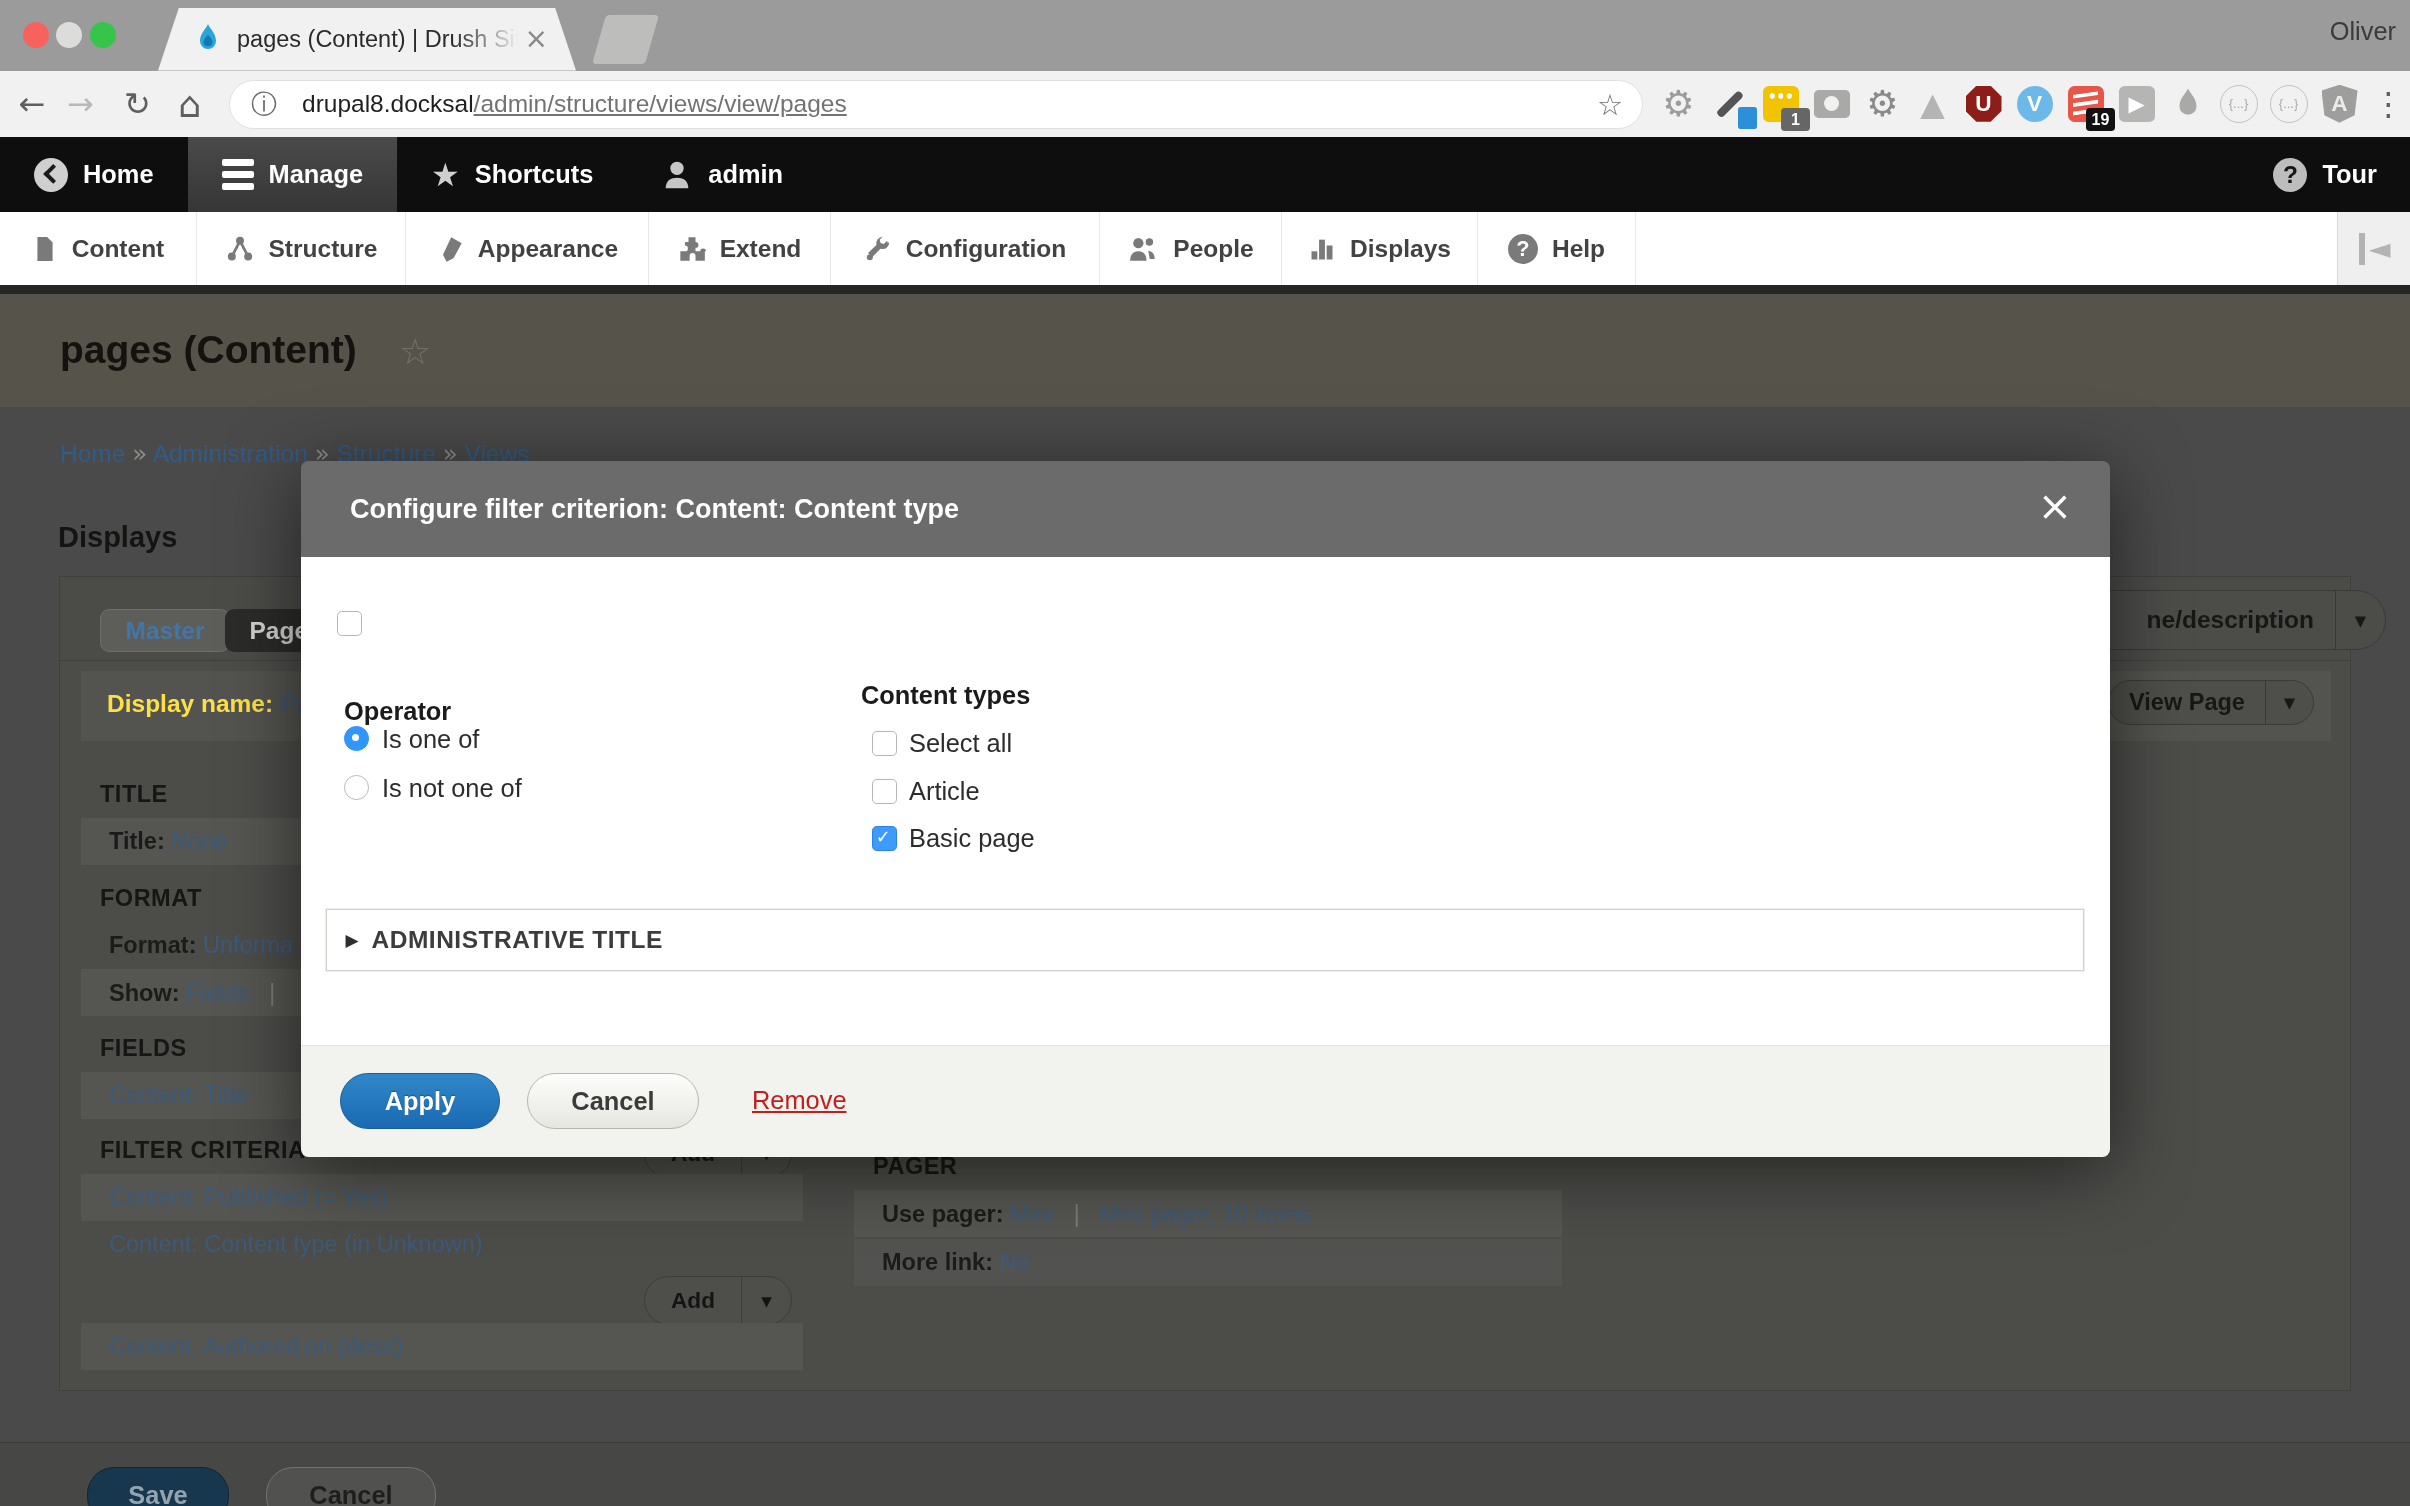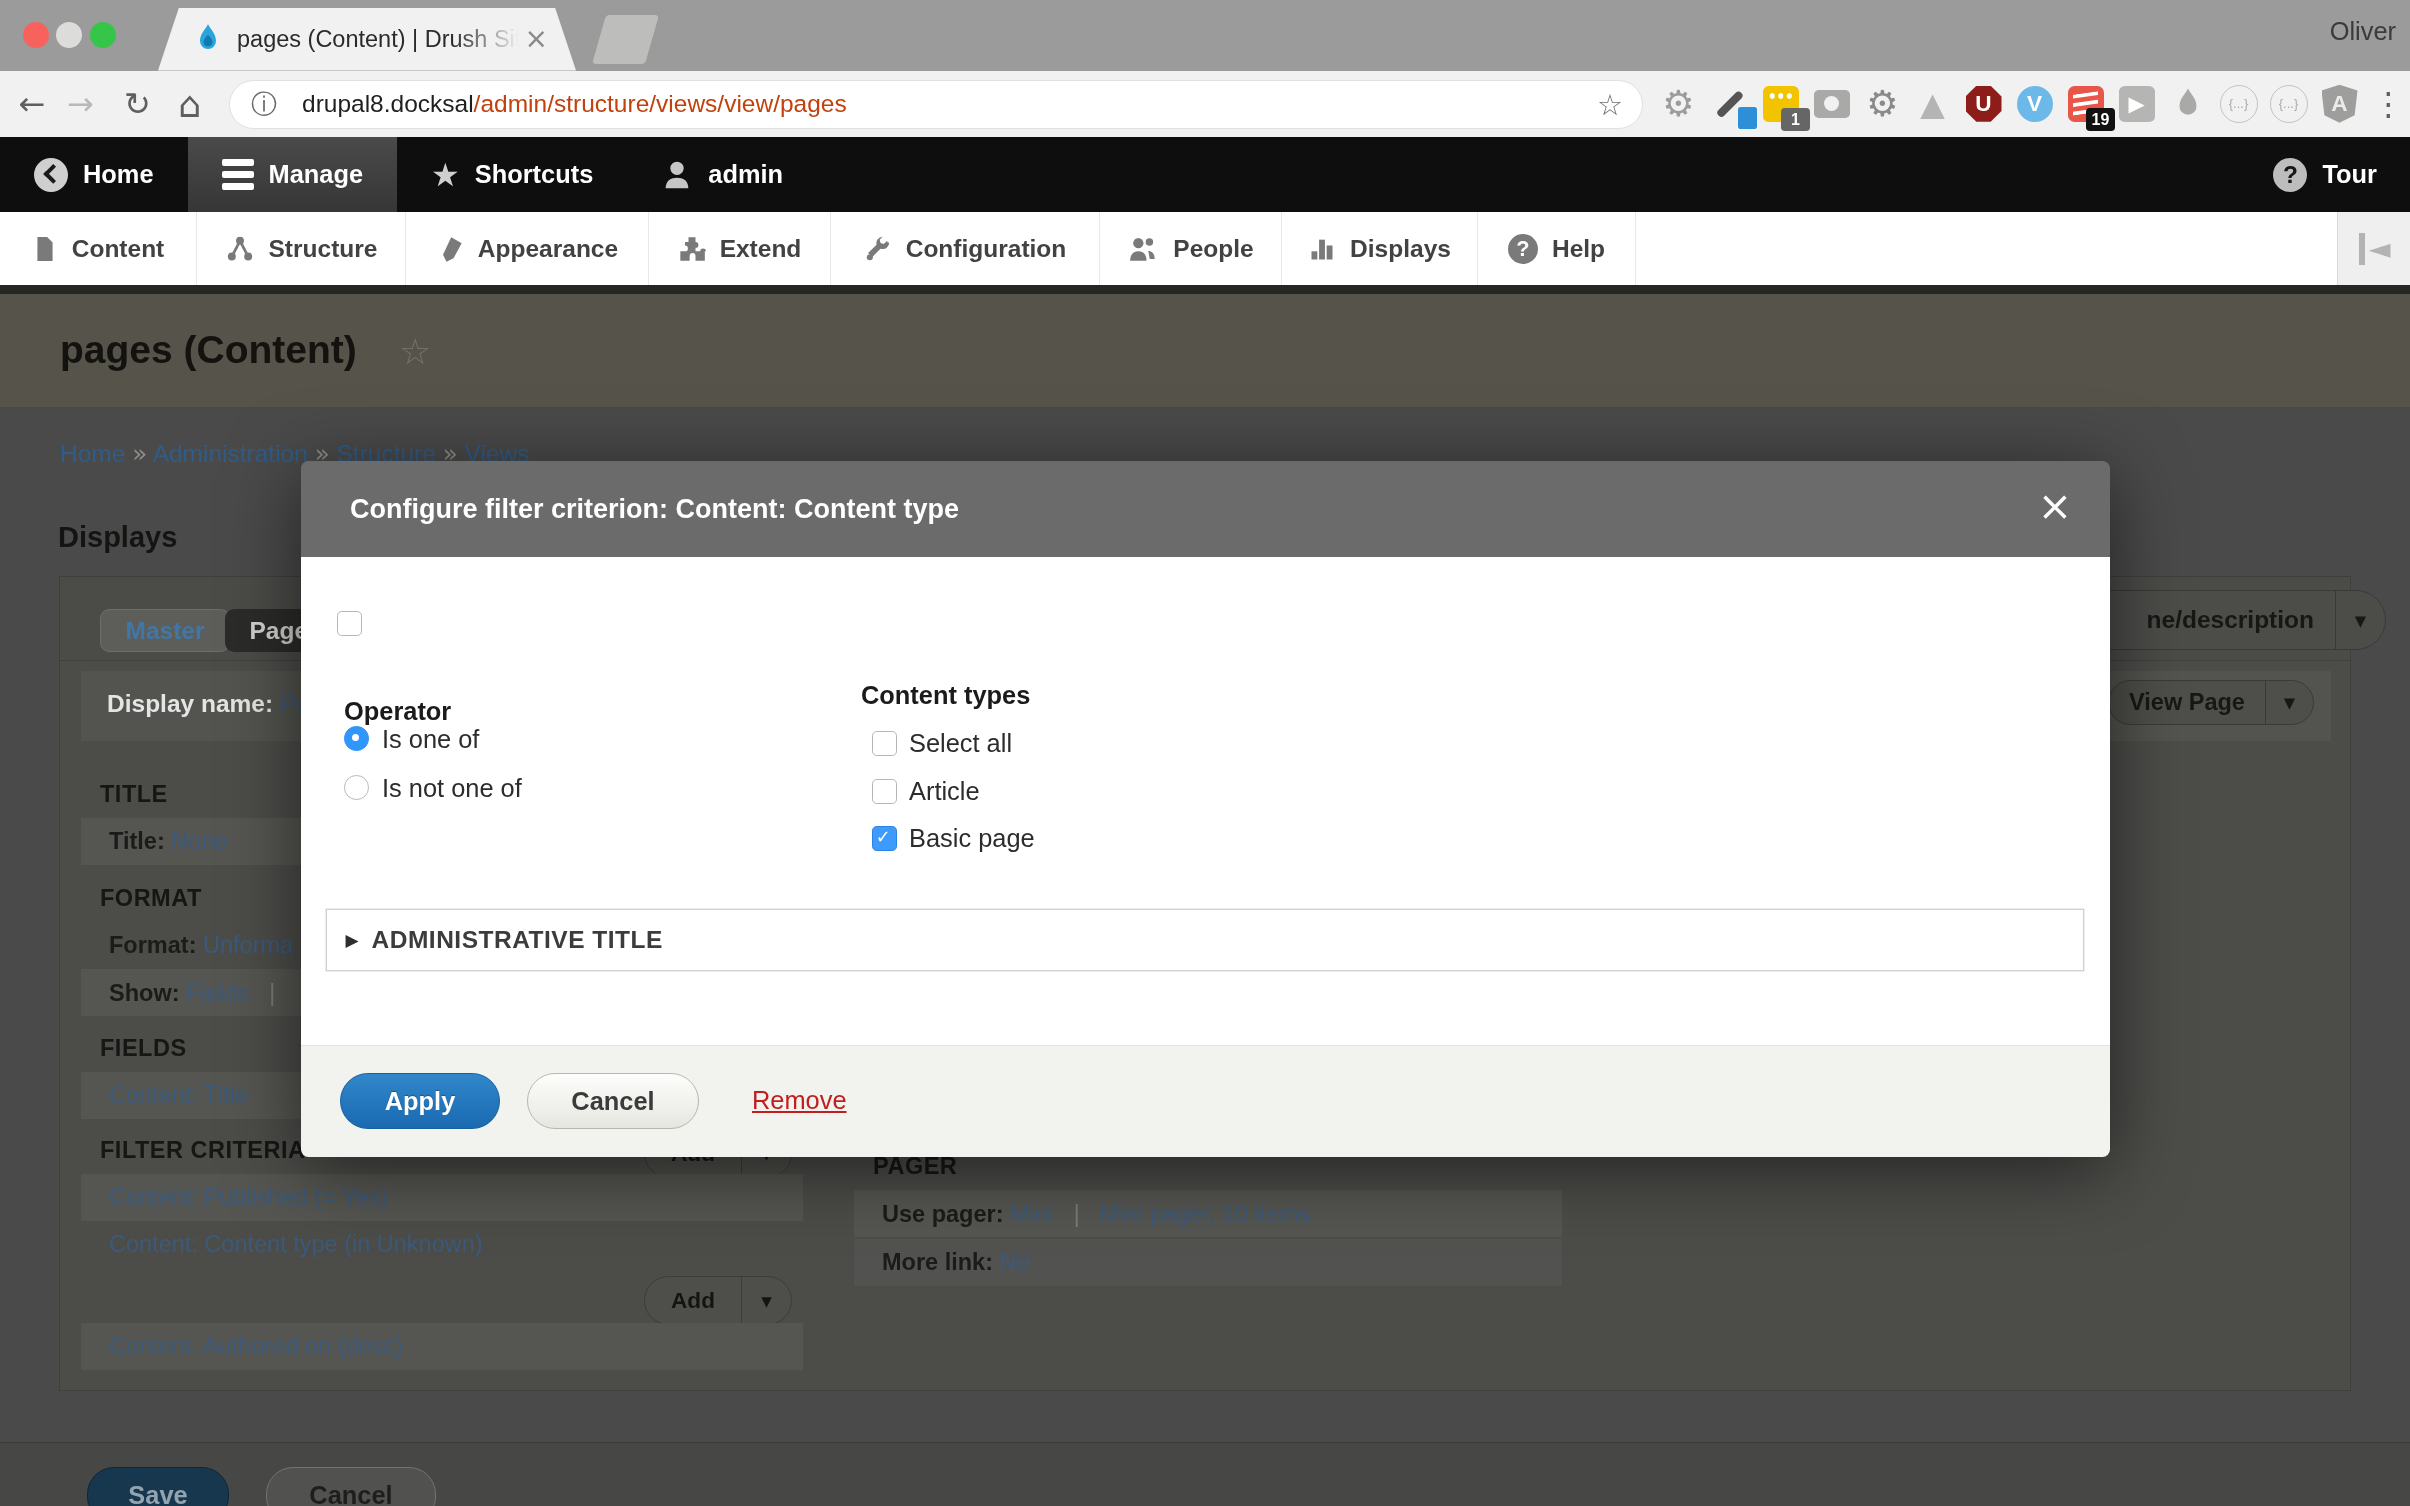--- a/index.html
+++ b/index.html
@@ -27,21 +27,21 @@
   .profile{position:absolute;right:15px;top:17px;font-size:25.4px;color:#3a3a3a;}
 
   .urlrow{position:absolute;left:0;top:71px;width:2411px;height:66px;background:#f1f1f1;}
   .navic{position:absolute;top:0;height:66px;display:flex;align-items:center;justify-content:center;
     width:41px;font-size:32px;color:#5f5f5f;}
   .urlfield{position:absolute;left:229px;top:8.5px;width:1414px;height:49px;background:#fff;
     border:0.9px solid #e0e0e0;border-radius:25.4px;display:flex;align-items:center;box-sizing:border-box;}
   .url-info{margin-left:21px;font-size:26px;color:#6a6a6a;}
   .url-text{margin-left:13px;font-size:24.5px;white-space:nowrap;}
   .url-host{color:#1f1f1f;margin-left:12px;}
-  .url-path{color:#c2410c;}
+  .url-path{color:#737373;text-decoration:underline;}
   .url-star{position:absolute;right:19px;font-size:29px;color:#6f6f6f;top:7.5px;}
   .ext{position:absolute;top:11.3px;width:43px;height:43px;display:flex;align-items:center;justify-content:center;}
   .badge{position:absolute;right:-7.5px;bottom:-5.6px;min-width:22.6px;height:22.6px;border-radius:3.8px;
     font-size:16px;color:#fff;display:flex;align-items:center;justify-content:center;padding:0 2.8px;font-weight:bold;}
   .ext-gear{font-size:36px;color:#9c9c9a;}
   .ext-gear.dark{color:#8a8a88;}
   .dropper{width:7.5px;height:32px;background:#555;border-radius:3.8px;transform:rotate(45deg);}
   .ext-yellow{width:36px;height:36px;border-radius:5.6px;background:#f2c400;position:relative;}
   .dots3{position:absolute;left:5.6px;top:7.5px;width:24.5px;height:5.6px;
     background:radial-gradient(circle 2.8px,#fff 2.4px,transparent 2.8px) 0 0/8.5px 5.6px repeat-x;}
@@ -112,21 +112,21 @@
   .dtab-master{left:40px;background:#5d5d59;border:0.9px solid #6e6e6a;color:#4177a8;}
   .dtab-page{left:165px;background:#2b2b29;color:#d2d2cf;}
   .splitbtn{position:absolute;border:0.9px solid #393937;background:#4c4c49;border-radius:30px;
     display:flex;align-items:center;box-sizing:border-box;overflow:hidden;}
   .sb-label{flex:1;text-align:right;padding-right:21px;font-size:24.5px;font-weight:bold;color:#171716;white-space:nowrap;overflow:hidden;}
   .sb-arrowpart{width:49px;align-self:stretch;border-left:0.9px solid #393937;display:flex;align-items:center;justify-content:center;
     color:#171716;font-size:22.6px;}
   .namedesc{left:1970px;top:13px;width:356px;height:60px;}
   .panelrow{position:absolute;left:21px;top:94px;width:2250px;height:70px;background:#53534f;}
   .dn-text{position:absolute;left:26px;top:19px;font-size:24.5px;}
-  .dn-label{font-weight:bold;color:#e5e5e5;}
+  .dn-label{font-weight:bold;color:#fde047;}
   .dn-val{color:#3a587a;}
   .viewpage{left:2027px;top:8.5px;width:206px;height:45px;border-radius:22.6px;background:#4e4e4a;border:0.9px solid #3a3a38;}
   .viewpage .sb-label{text-align:center;padding-right:0;font-size:23.5px;}
   .viewpage .sb-arrowpart{width:47px;}
 
   .lcol-row{position:absolute;left:21px;width:722px;height:47px;display:flex;align-items:center;}
   .sec-h{font-size:23.5px;font-weight:bold;color:#161614;letter-spacing:0.5px;padding-left:19px;}
   .striped{background:#555551;}
   .row-ind{padding-left:28px;font-size:23.5px;white-space:nowrap;}
   .rlabel{font-weight:bold;color:#1b1b1a;}

